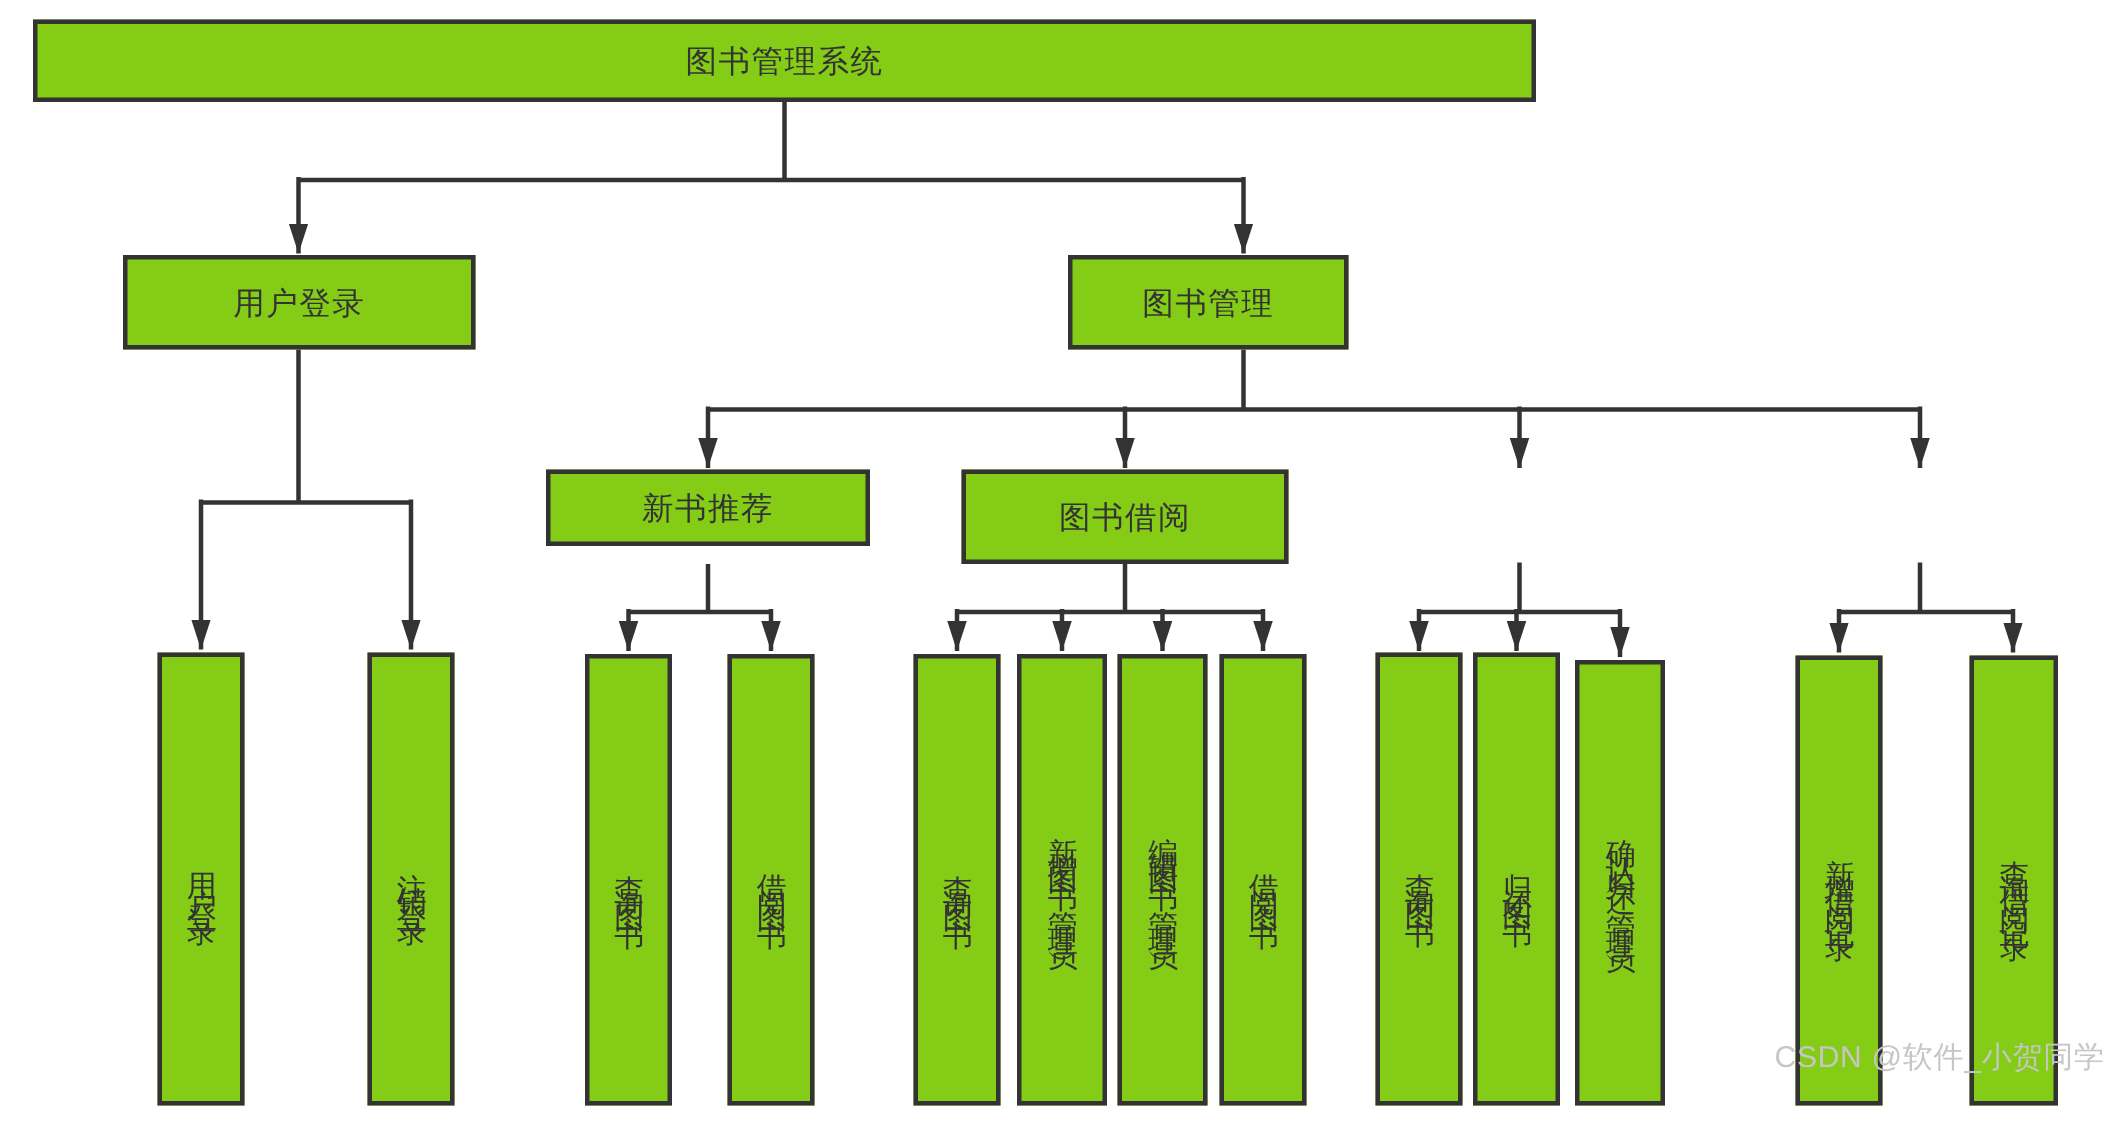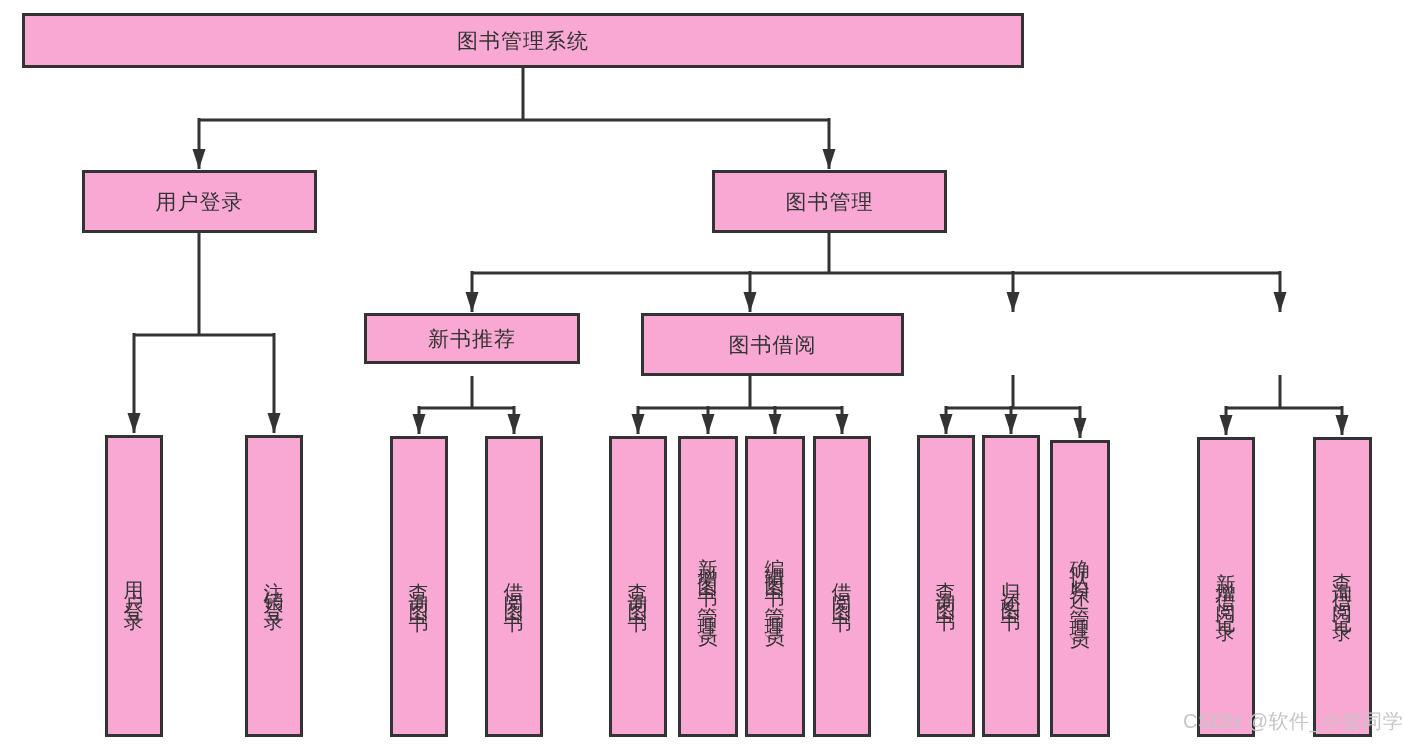--- a/index.html
+++ b/index.html
@@ -15,36 +15,36 @@
     overflow:hidden;
     font-family:"Liberation Sans", sans-serif;
     color:var(--line);
   }
   #wires{position:absolute;left:0;top:0;width:1405px;height:747px;}
   #wires .wire{stroke:var(--line);stroke-width:3;fill:none;}
   .node{
     position:absolute;
     box-sizing:border-box;
     border:3px solid var(--line);
-    background:#f9a8d4;
+    background:#84cc16;
     display:flex;align-items:center;justify-content:center;
     text-align:left;
   }
   .hnode{font-size:21px;letter-spacing:1px;}
   .vnode span{
     writing-mode:vertical-rl;
     text-orientation:mixed;
     font-size:20px;
     letter-spacing:10px;
     line-height:1;
     white-space:nowrap;
   }
   #watermark{
     position:absolute;
-    left:1183px;top:708px;
+    left:1183px;top:691px;
     font-size:20px;
     color:var(--wm);
     white-space:nowrap;
     z-index:10;
     letter-spacing:0.5px;
   }
 </style>
 </head>
 <body>
 
@@ -91,28 +91,28 @@
     <line class="wire" x1="1342" y1="406" x2="1342" y2="435" marker-end="url(#arr)"></line>
   </svg>
 
   <div class="node hnode" style="left:22px;top:13px;width:1002px;height:55px">
     <span>图书管理系统</span>
   </div>
 
   <div class="node hnode" style="left:82px;top:170px;width:235px;height:63px">
     <span>用户登录</span>
   </div>
-  <div class="node hnode" style="left:712px;top:170px;width:235px;height:63px">
+  <div class="node hnode" style="left:712px;top:170px;width:187px;height:63px">
     <span>图书管理</span>
   </div>
 
   <div class="node hnode" style="left:364px;top:313px;width:216px;height:51px">
     <span>新书推荐</span>
   </div>
-  <div class="node hnode" style="left:641px;top:313px;width:263px;height:63px">
+  <div class="node hnode" style="left:641px;top:313px;width:218px;height:63px">
     <span>图书借阅</span>
   </div>
 
   <div class="node vnode" style="left:105px;top:435px;width:58px;height:302px">
     <span>用户登录</span>
   </div>
   <div class="node vnode" style="left:245px;top:435px;width:58px;height:302px">
     <span>注销登录</span>
   </div>
 

